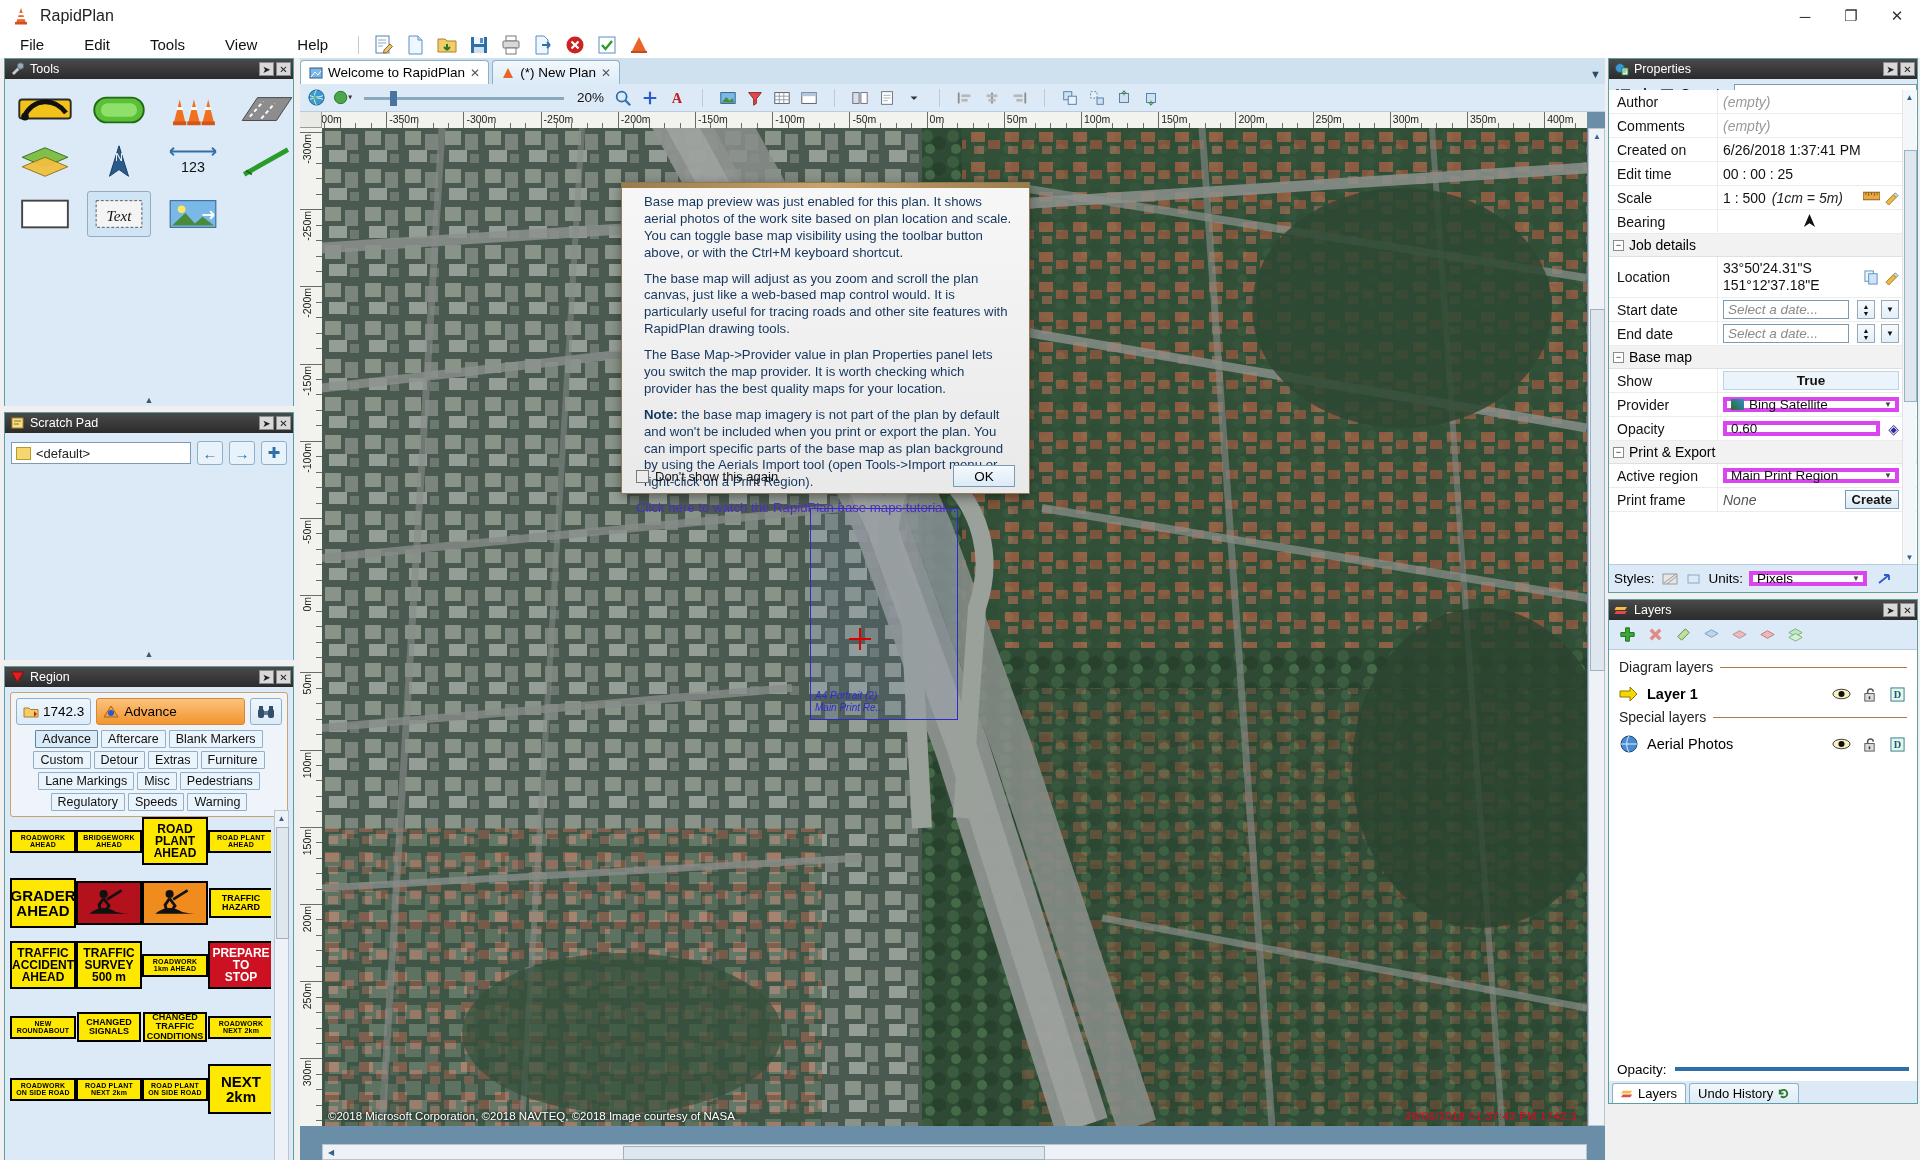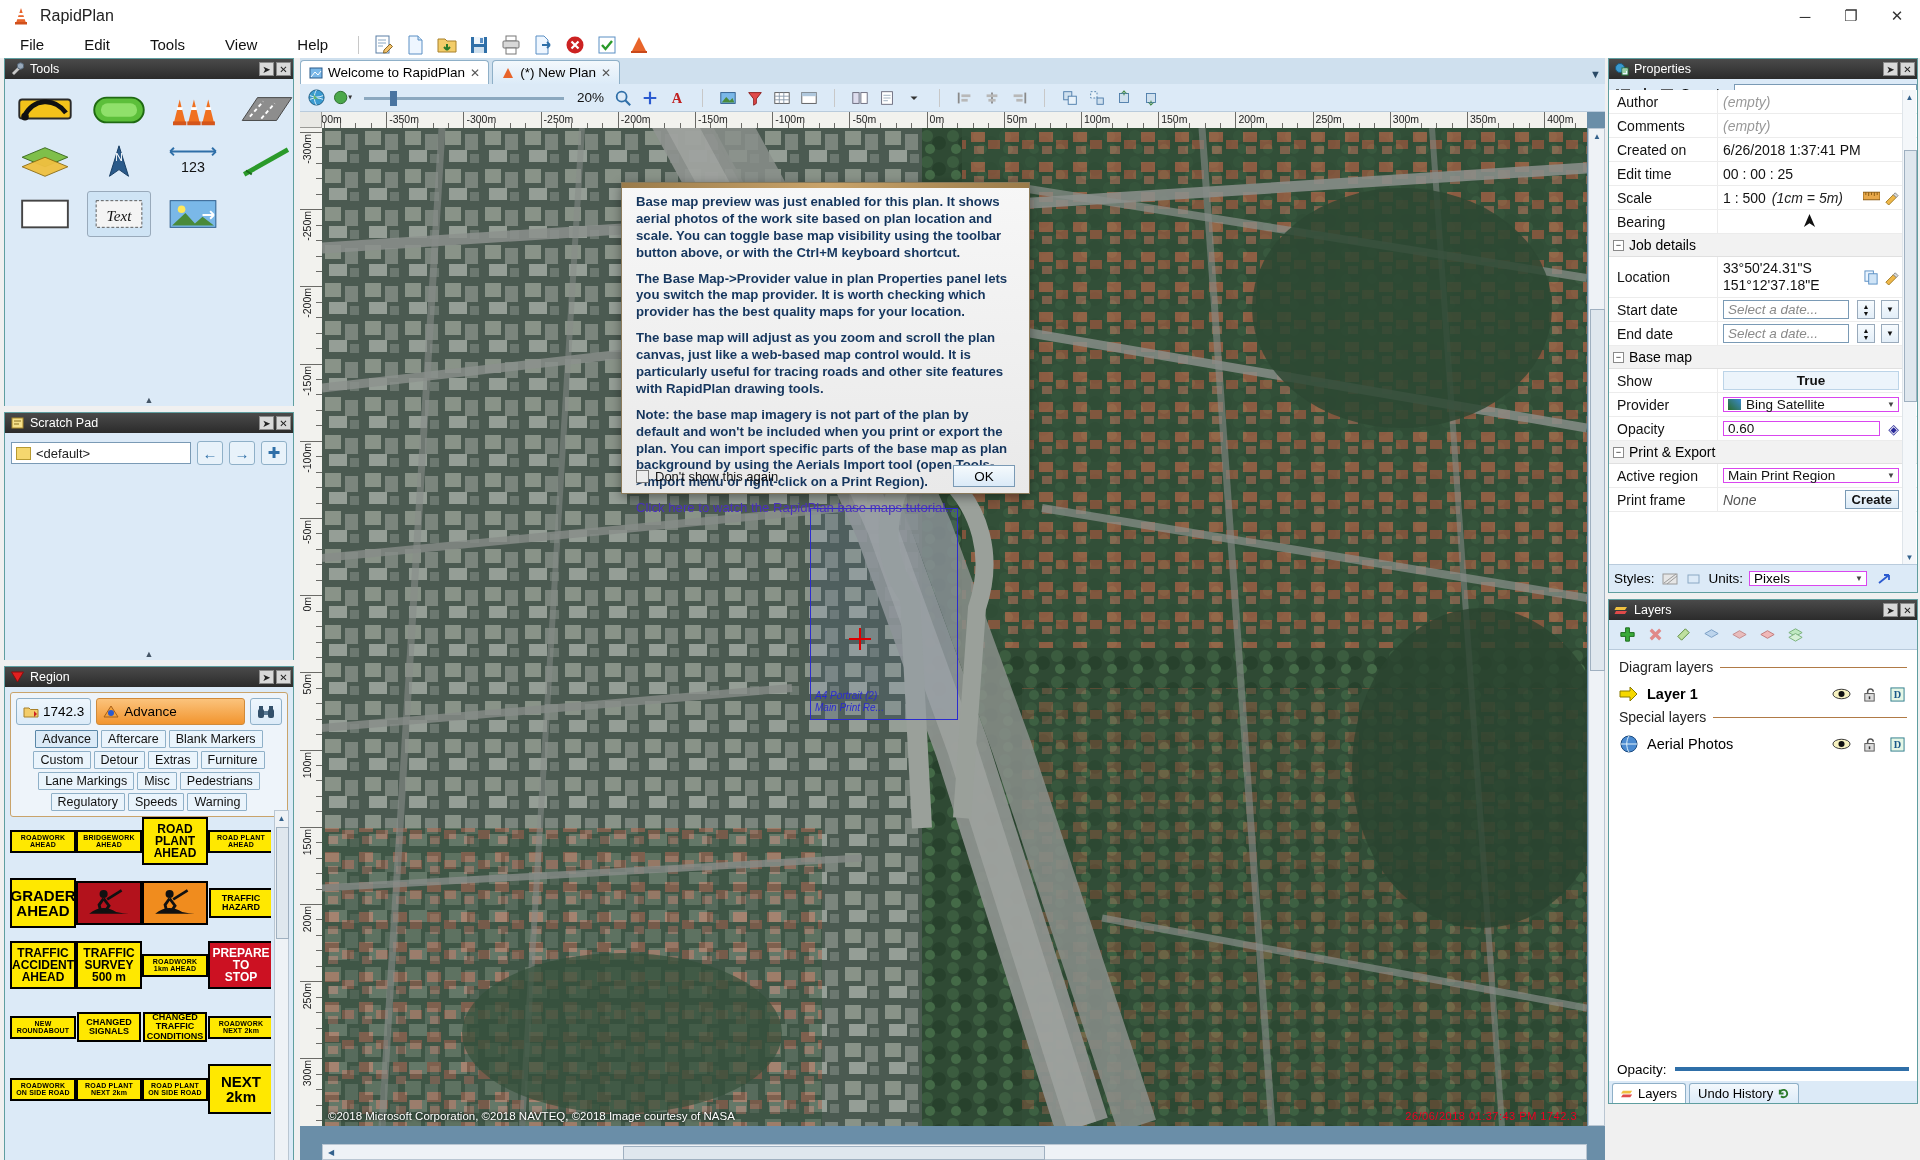--- a/index.html
+++ b/index.html
@@ -143,21 +143,21 @@
   .psbtn{width:18px;height:16px;display:flex;align-items:center;justify-content:center;font-size:11px;color:#222;}
   .searchlbl{font-size:13.5px;}
   .searchbox{flex:1;height:20px;background:#fff;border:1px solid #7a9ab5;box-sizing:border-box;}
   .prop-list{position:absolute;left:0;top:31px;right:0;bottom:28px;background:#fff;overflow:hidden;}
   .prow{display:flex;height:23px;align-items:center;border-bottom:1px solid #ececec;font-size:14px;}
   .prow .pname{width:108px;padding-left:8px;box-sizing:border-box;color:#111;}
   .prow .pval{flex:1;padding-left:5px;display:flex;align-items:center;gap:6px;color:#111;box-sizing:border-box;border-left:1px solid #ececec;height:100%;}
   .pval.empty{color:#999;font-style:italic;}
   .pgroup{height:22px;display:flex;align-items:center;background:#f2f2f2;border-bottom:1px solid #e0e0e0;font-size:14px;padding-left:4px;gap:5px;}
   .pgexp{width:11px;height:11px;border:1px solid #8a8a8a;background:#fff;display:flex;align-items:center;justify-content:center;font-size:9px;line-height:1;box-sizing:border-box;}
-  .pcombo{flex:1;height:15px;margin-right:16px;border:1px solid #d946ef;background:#fff;display:flex;align-items:center;
+  .pcombo{flex:1;height:15px;margin-right:16px;border:4px solid #d946ef;background:#fff;display:flex;align-items:center;
     padding-left:4px;font-size:13.5px;box-sizing:border-box;position:relative;}
   .pcombo .carat{position:absolute;right:3px;font-size:8px;color:#444;}
   .pfield{flex:1;height:19px;margin-right:16px;border:1px solid #7a9ab5;background:#fff;display:flex;align-items:center;
     padding-left:4px;font-size:13.5px;box-sizing:border-box;color:#8a8a8a;font-style:italic;}
   .spin{width:18px;height:19px;border:1px solid #9ab;background:linear-gradient(#f7fbfe,#e3eef8);
     display:flex;flex-direction:column;align-items:center;justify-content:center;font-size:7px;line-height:7px;box-sizing:border-box;}
   .dd{width:18px;height:19px;border:1px solid #9ab;background:linear-gradient(#f7fbfe,#e3eef8);
     display:flex;align-items:center;justify-content:center;font-size:8px;box-sizing:border-box;}
   .btn-sm{border:1px solid #7a9ab5;background:linear-gradient(#f5fafd,#dbeaf7);font-size:13px;padding:0 6px;height:19px;
     display:flex;align-items:center;margin-right:5px;box-sizing:border-box;}
@@ -186,21 +186,21 @@
 
   
   .dialog{position:absolute;left:321px;top:124px;width:409px;height:312px;
     background:linear-gradient(#f7f7f7,#e9e9e9);border:1px solid #8a7a5a;box-shadow:0 3px 10px rgba(0,0,0,.4);
     box-sizing:border-box;}
   .dlg-top{height:5px;background:linear-gradient(90deg,#9a7b4a,#c9a36a,#9a7b4a);}
   .dlg-head{display:flex;align-items:center;gap:10px;padding:8px 12px 2px 12px;}
   .dlg-icon{width:24px;height:24px;position:relative;}
   .dlg-title{font-size:16.5px;font-weight:bold;color:#15365e;}
   .dlg-body{padding:6px 14px 0 14px;color:#15365e;font-size:13.2px;line-height:1.28;}
-  .dlg-body p{margin:0 0 9px 0;font-weight:bold;}
+  .dlg-body p{margin:0 0 9px 8px;}
   .dlg-link{color:#4a2fbf;font-size:13.2px;margin:8px 0 0 14px;}
   .dlg-foot{position:absolute;left:0;right:0;bottom:0;height:34px;display:flex;align-items:center;padding:0 14px;box-sizing:border-box;}
   .chk{width:13px;height:13px;border:1px solid #7a7a7a;background:#ececec;margin-right:6px;box-sizing:border-box;}
   .chk-lbl{font-size:13px;color:#111;}
   .okbtn{margin-left:auto;width:62px;height:22px;border:1px solid #7a9ab5;background:linear-gradient(#f5fafd,#dbeaf7);
     display:flex;align-items:center;justify-content:center;font-size:13.5px;box-sizing:border-box;}
 
   .icn{display:block;}
 </style>
 </head>
@@ -1029,22 +1029,22 @@
       <div class="scroll-h">
         <div class="scr-arrow">◀</div>
         <div class="sh-thumb"></div>
       </div>
     </div>
 
     <div class="dialog">
       <div class="dlg-top"></div>
       <div class="dlg-body">
         <p>Base map preview was just enabled for this plan. It shows aerial photos of the work site based on plan location and scale. You can toggle base map visibility using the toolbar button above, or with the Ctrl+M keyboard shortcut.</p>
+        <p>The base map will adjust as you zoom and scroll the plan canvas, just like a web-based map control would. It is particularly useful for tracing roads and other site features with RapidPlan drawing tools.</p>
         <p>The Base Map-&gt;Provider value in plan Properties panel lets you switch the map provider. It is worth checking which provider has the best quality maps for your location.</p>
-        <p>The base map will adjust as you zoom and scroll the plan canvas, just like a web-based map control would. It is particularly useful for tracing roads and other site features with RapidPlan drawing tools.</p>
         <p><b>Note:</b><span> the base map imagery is not part of the plan by default and won't be included when you print or export the plan. You can import specific parts of the base map as plan background by using the Aerials Import tool (open Tools-&gt;Import menu or right-click on a Print Region).</span></p>
       </div>
       <div class="dlg-link">Click here to watch the RapidPlan base maps tutorial...</div>
       <div class="dlg-foot">
         <span class="chk"></span>
         <span class="chk-lbl">Don't show this again</span>
         <span class="okbtn">OK</span>
       </div>
     </div>
   </div>

